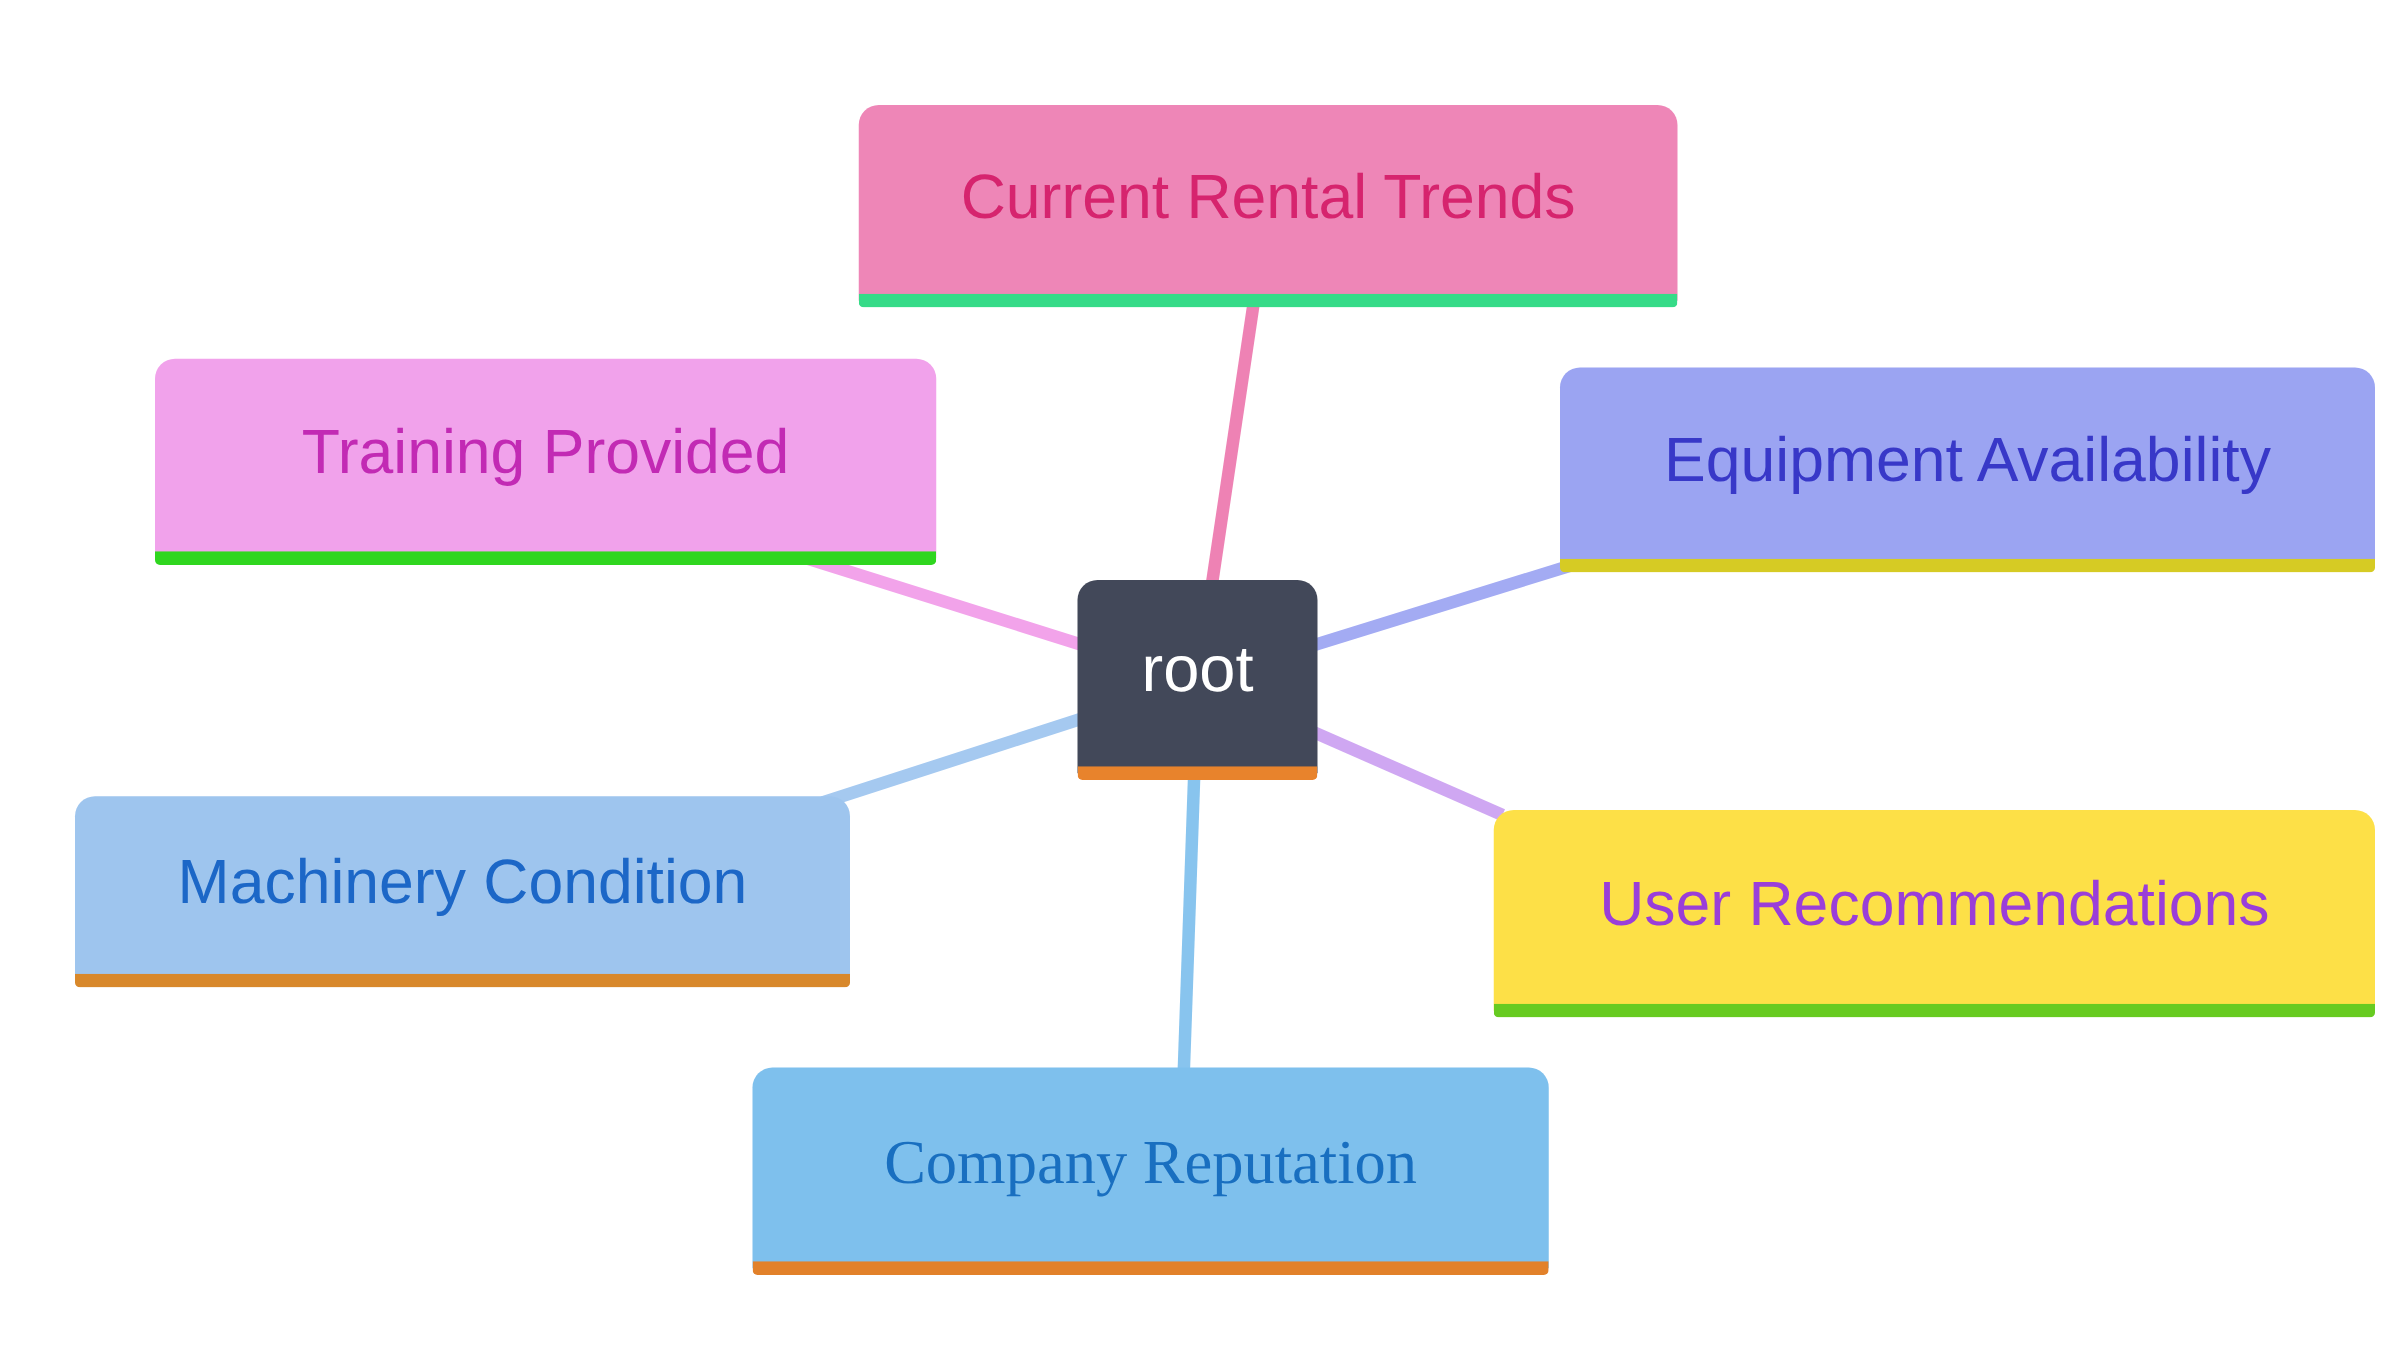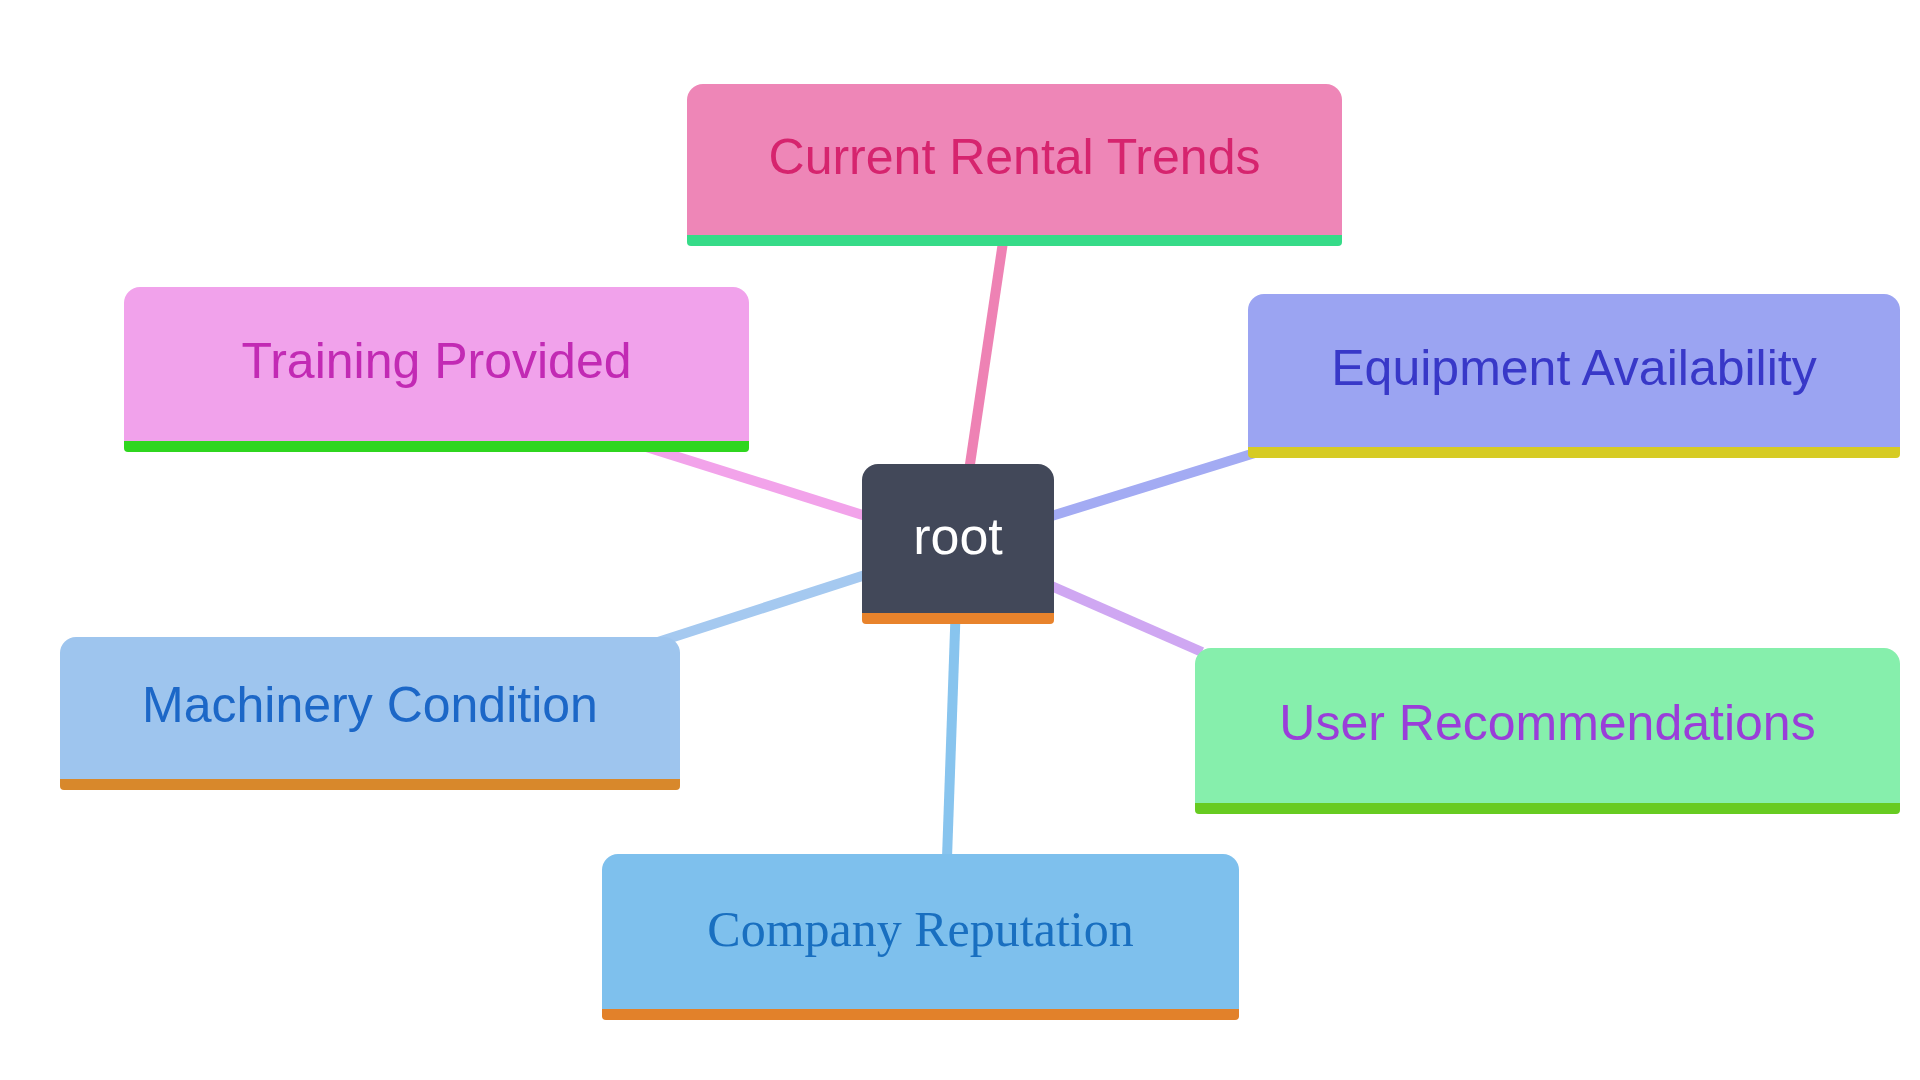--- a/index.html
+++ b/index.html
@@ -63,19 +63,19 @@
     </div>
     <div class="node" style="left: 124px; top: 287px; width: 625px; height: 165px; background: rgb(241, 162, 235); color: rgb(194, 42, 180); font-size: 50px; border-bottom: 11px solid rgb(47, 214, 31);">
       <span class="label">Training Provided</span>
     </div>
     <div class="node" style="left: 1248px; top: 294px; width: 652px; height: 164px; background: rgb(155, 164, 242); color: rgb(56, 56, 200); font-size: 50px; border-bottom: 11px solid rgb(214, 203, 36);">
       <span class="label">Equipment Availability</span>
     </div>
     <div class="node" style="left: 47px; top: 637px; width: 620px; height: 153px; background: rgb(158, 197, 238); color: rgb(28, 103, 199); font-size: 50px; border-bottom: 11px solid rgb(216, 136, 43); margin-left: 13px;">
       <span class="label">Machinery Condition</span>
     </div>
-    <div class="node" style="left: 1195px; top: 648px; width: 705px; height: 166px; background: #86efac; color: rgb(154, 62, 217); font-size: 50px; border-bottom: 11px solid rgb(103, 203, 33);">
+    <div class="node" style="left: 1195px; top: 648px; width: 705px; height: 166px; background: #fde047; color: rgb(154, 62, 217); font-size: 50px; border-bottom: 11px solid rgb(103, 203, 33);">
       <span class="label">User Recommendations</span>
     </div>
     <div class="node" style="left: 602px; top: 854px; width: 637px; height: 166px; background: rgb(126, 192, 237); color: rgb(25, 111, 192); font-size: 50px; border-bottom: 11px solid rgb(226, 129, 42); font-family: Liberation Serif, serif;">
       <span class="label">Company Reputation</span>
     </div>
   </div>
 
 </body></html>

